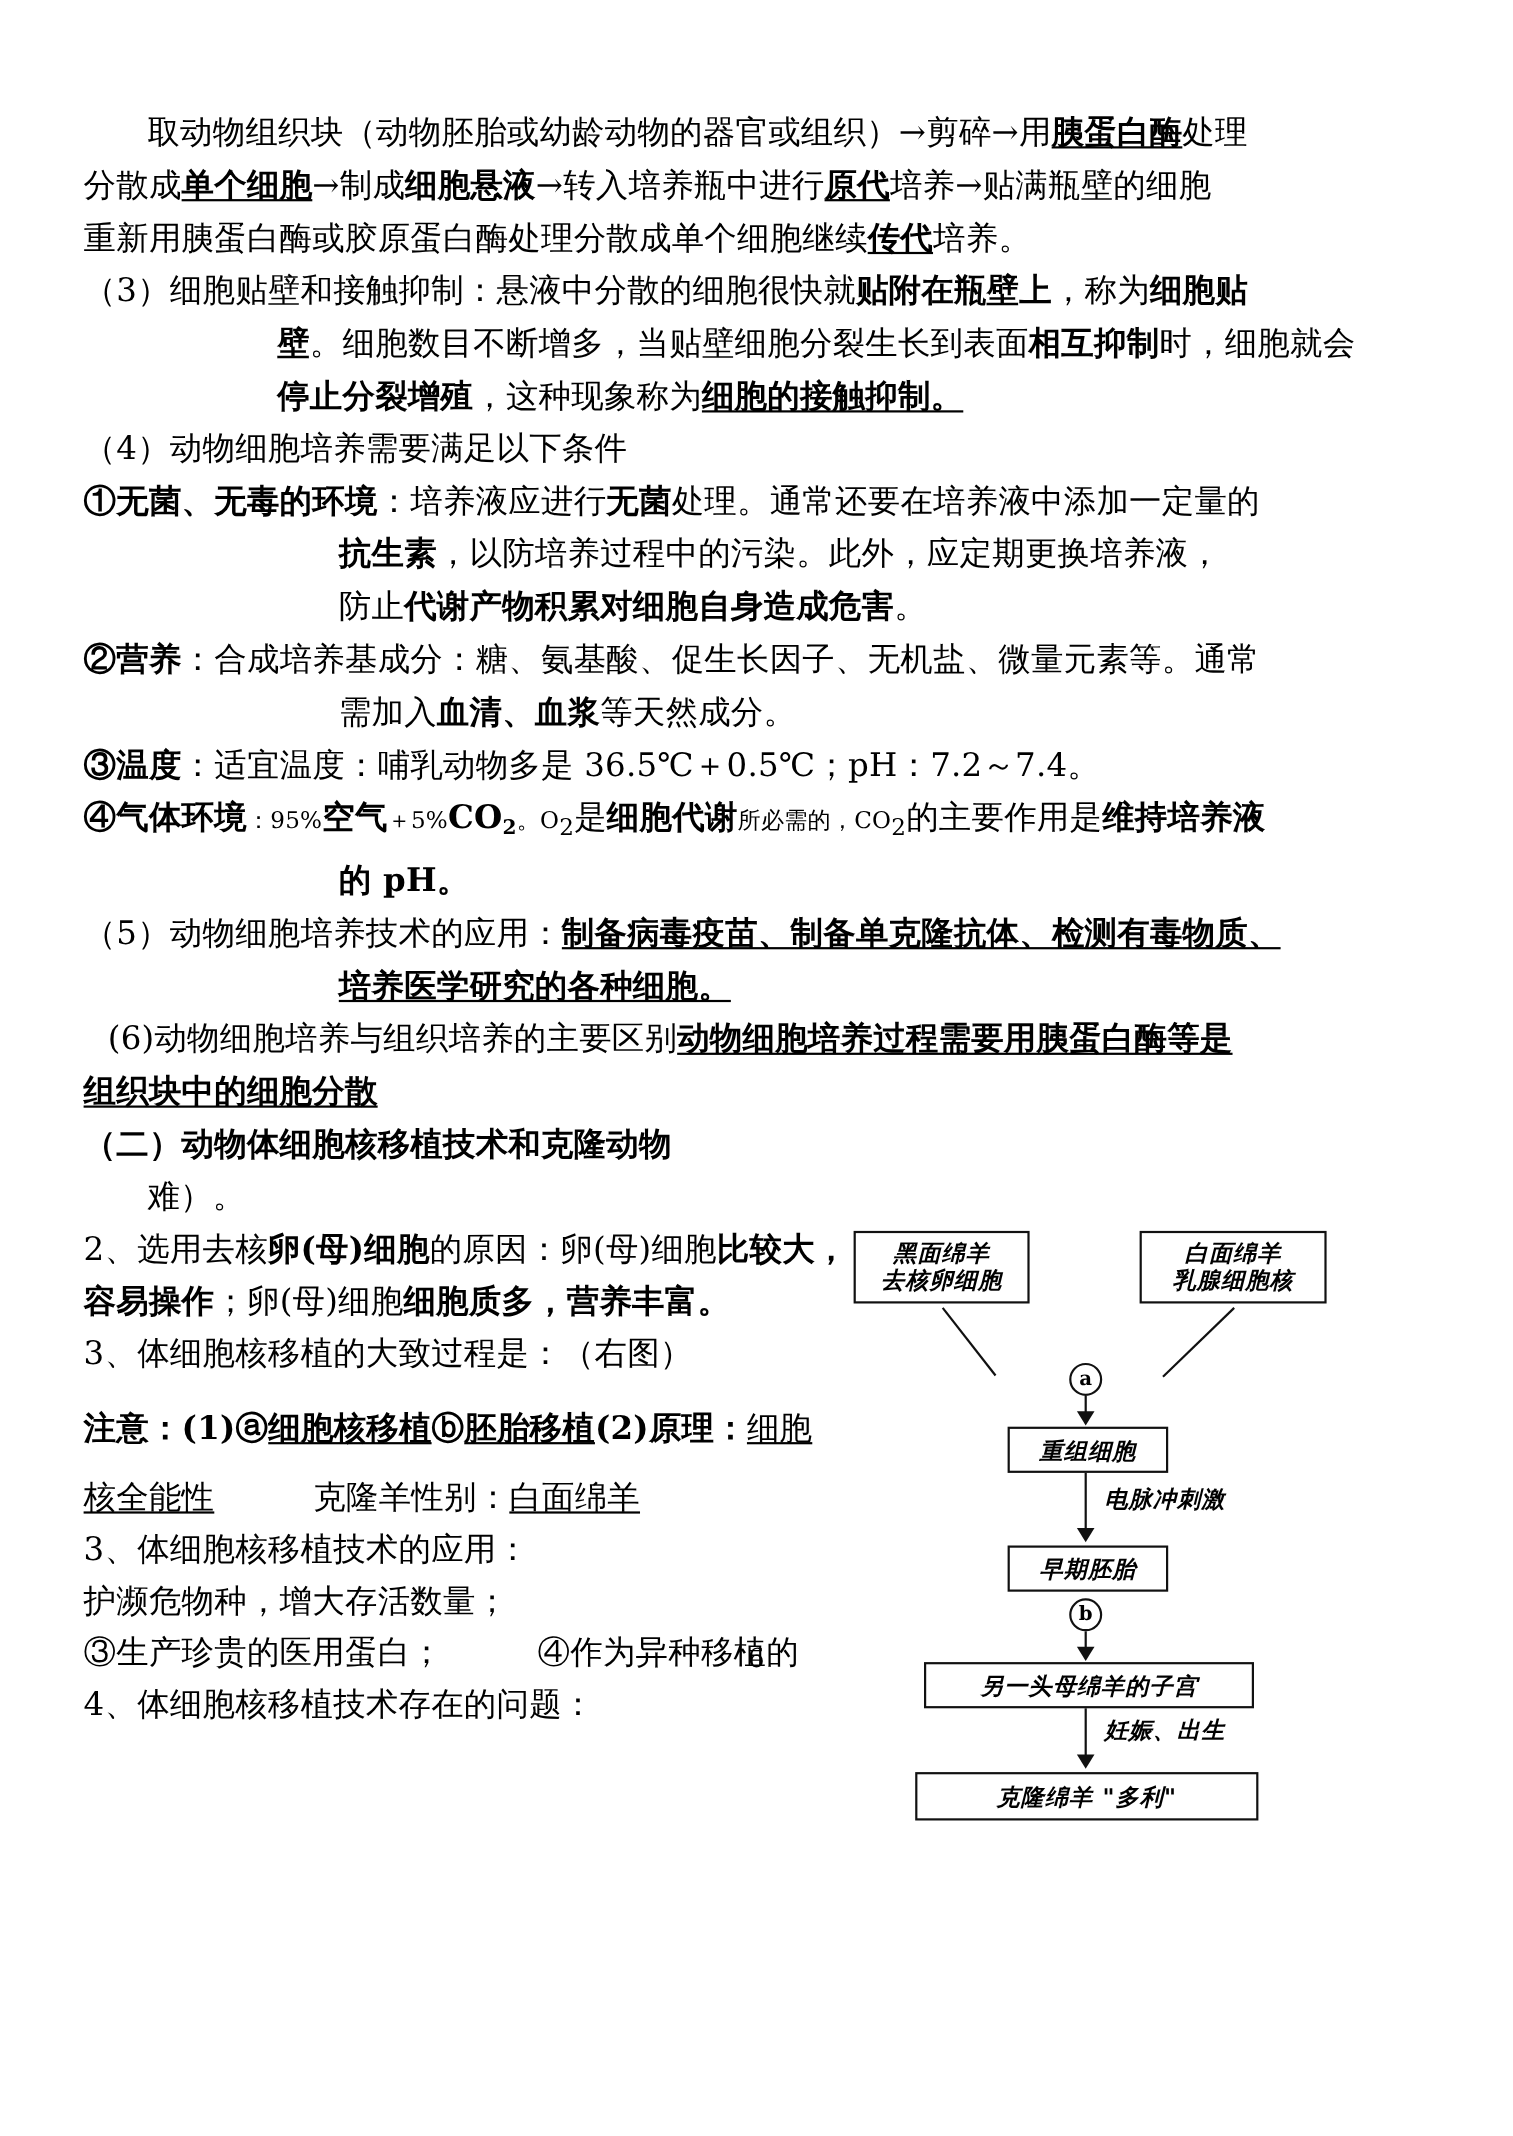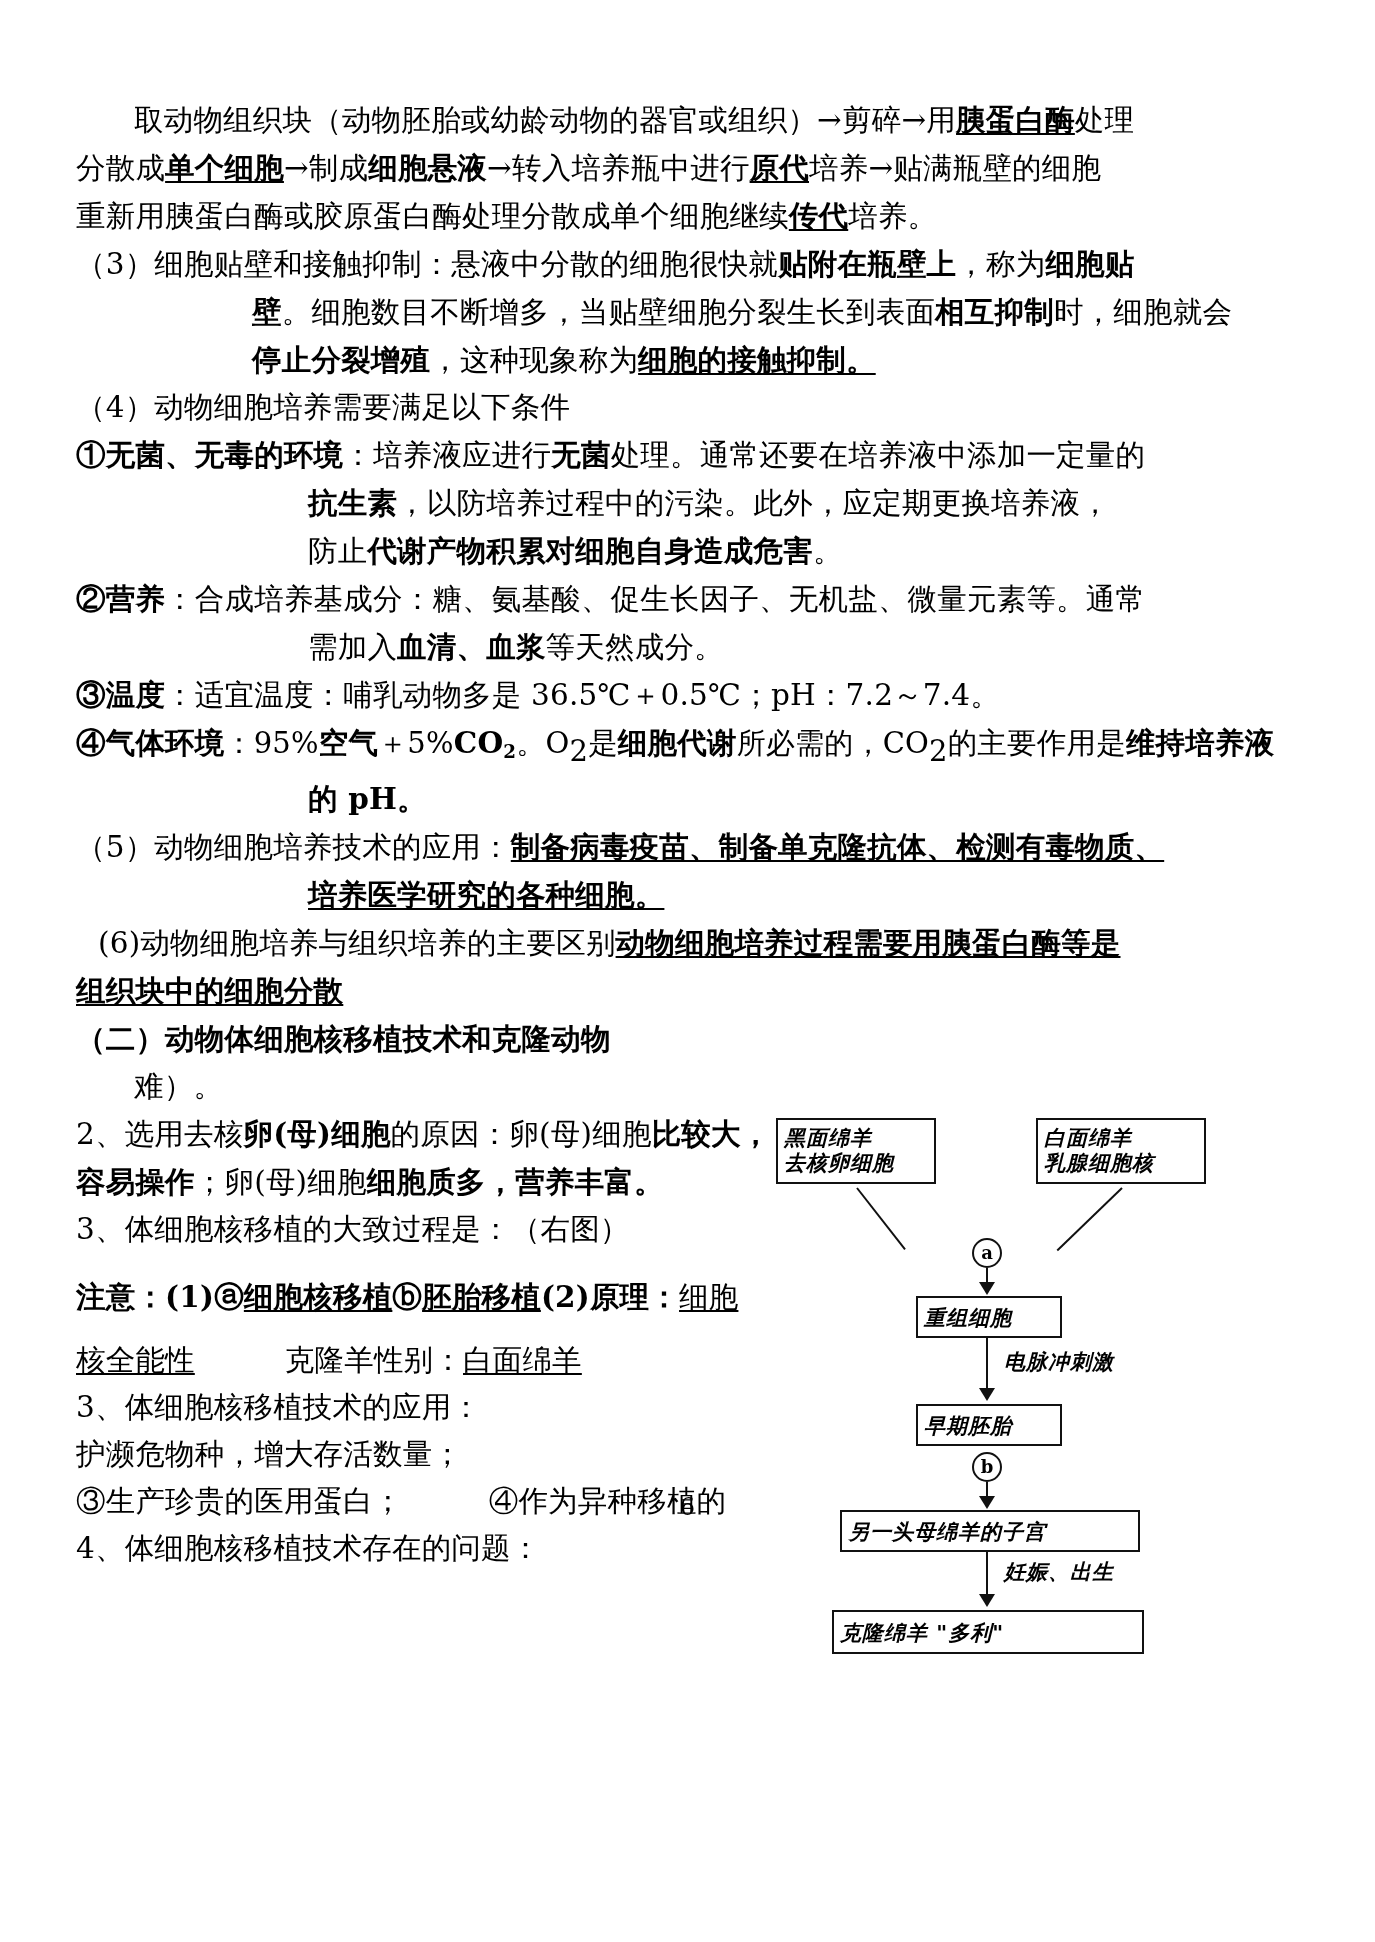--- a/index.html
+++ b/index.html
@@ -30,21 +30,21 @@
     letter-spacing: 0.2px;
     white-space: nowrap;
   }
   .b { font-weight: bold; }
   .u { text-decoration: underline; text-underline-offset: 3px; }
   .bu { font-weight: bold; text-decoration: underline; text-underline-offset: 3px; }
   .ind-1 { padding-left: 58px; }
   .ind-3 { padding-left: 176px; }
   .ind-4 { padding-left: 232px; }
   .ind-hang { padding-left: 22px; }
-  .small { font-size: 29px; }
+  .small { font-size: 21px; }
   sub {
     font-size: 0.62em;
     vertical-align: -0.28em;
   }
 
   
   .split {
     position: relative;
   }
   .left-col {
@@ -61,21 +61,21 @@
     position: relative;
     width: 100%;
     height: 100%;
     font-family: "DejaVu Sans", "Liberation Sans", sans-serif;
   }
   .fbox {
     position: absolute;
     border: 2px solid #111;
     background: #fff;
     box-sizing: border-box;
-    text-align: left;
+    text-align: center;
     font-weight: bold;
     font-size: 21px;
     line-height: 25px;
     letter-spacing: 1px;
     padding: 5px 6px;
     font-style: italic;
     font-family: "DejaVu Serif", "Liberation Serif", serif;
   }
   .fline {
     position: absolute;

